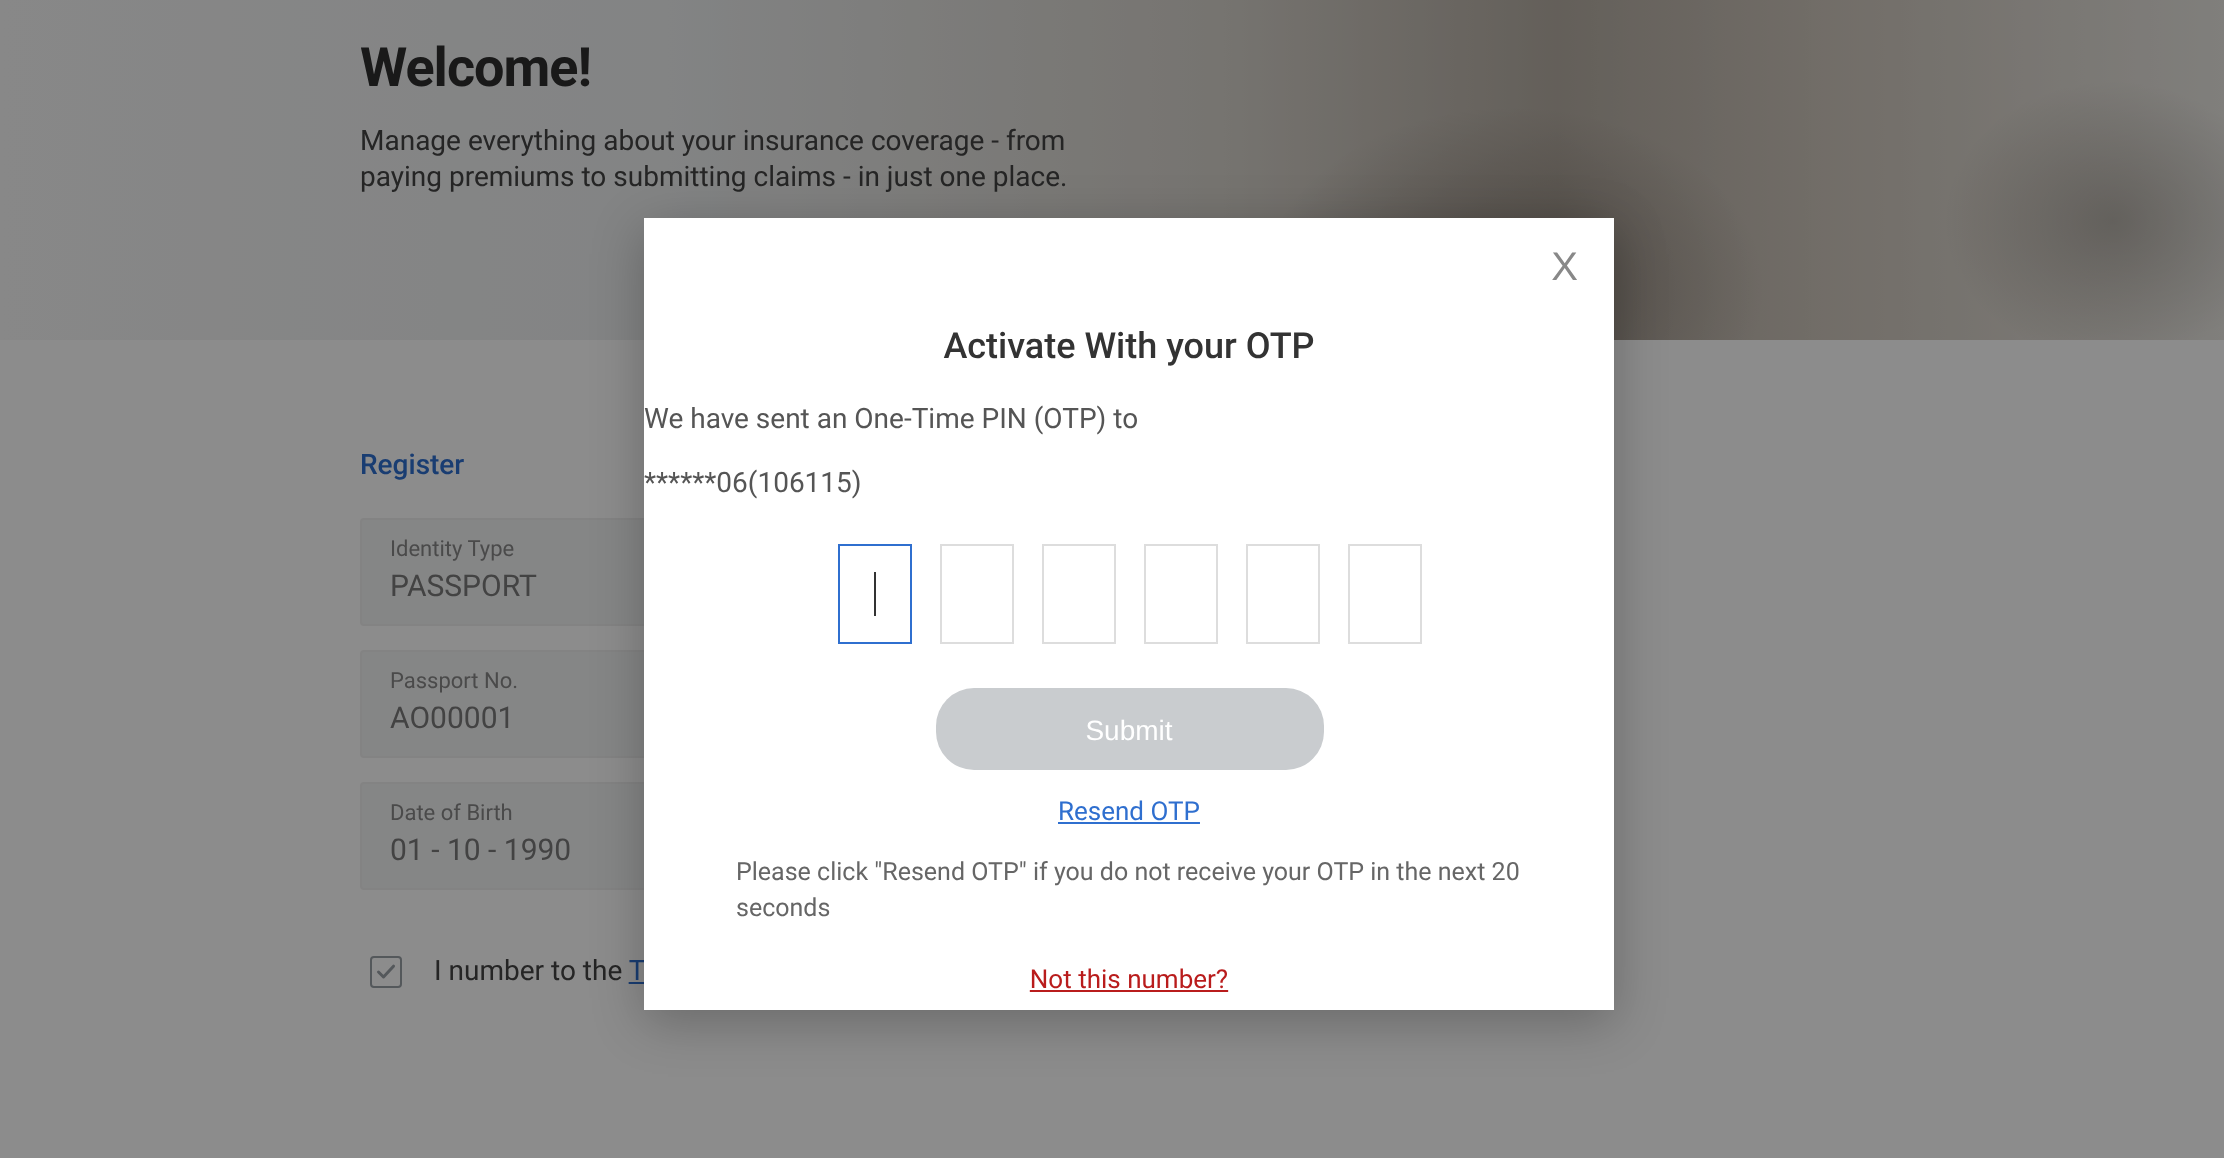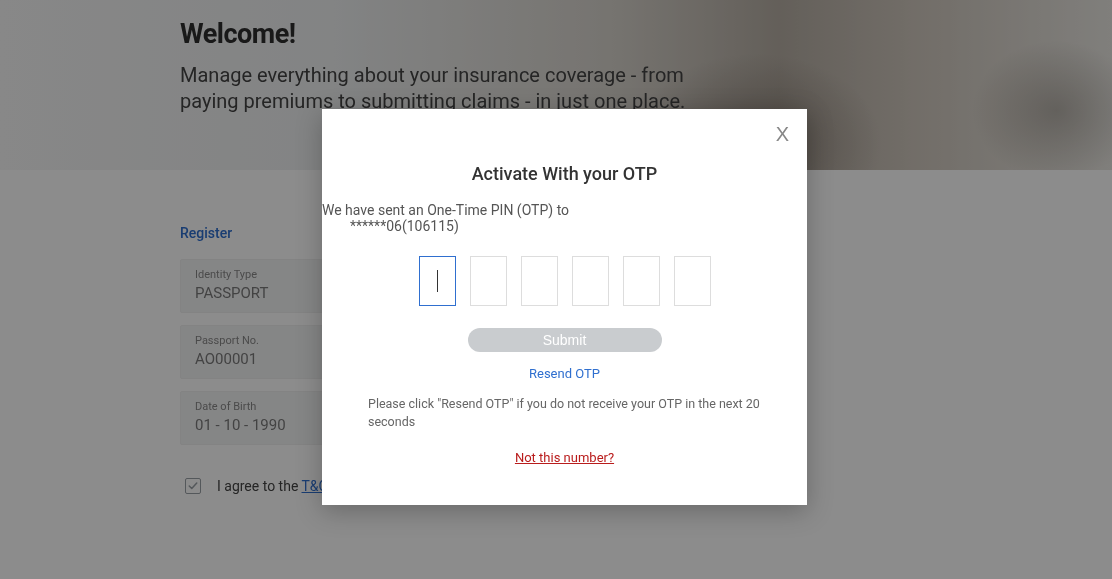--- a/index.html
+++ b/index.html
@@ -41,21 +41,21 @@
       top: 18px;
     }
     .welcome h1 {
       font-size: 27px;
       font-weight: 700;
       color: #2e2e2e;
       letter-spacing: -0.5px;
       margin-bottom: 12px;
     }
     .welcome p {
-      font-size: 20px;
+      font-size: 14px;
       color: #444;
       line-height: 1.3;
     }
     .register-block {
       position: absolute;
       left: 180px;
       top: 225px;
       width: 330px;
     }
     .register-title {
@@ -138,22 +138,21 @@
       font-weight: 500;
       color: #333;
       margin-top: 54px;
     }
     .modal-sub {
       font-size: 14px;
       color: #555;
       margin-top: 18px;
     }
     .modal-sub .line2 {
-      margin-top: 0;
-      padding-left: 28px;
+      margin-top: 16px;
     }
     .otp-row {
       display: flex;
       gap: 14px;
       justify-content: center;
       margin-top: 22px;
     }
     .otp-box {
       width: 37px;
       height: 50px;
@@ -170,34 +169,35 @@
       width: 1px;
       height: 22px;
       background: #333;
       animation: blink 1s step-start infinite;
     }
     @keyframes blink { 50% { opacity: 0; } }
     .submit-btn {
       display: block;
       margin: 22px auto 0;
       width: 194px;
-      height: 24px;
+      height: 41px;
       border-radius: 19px;
       border: none;
       background: #c9cccf;
       color: #fff;
       font-size: 14px;
       cursor: not-allowed;
     }
     .resend-link {
       display: block;
       text-align: center;
       margin-top: 14px;
       font-size: 13px;
       color: #2f6fcf;
+      text-decoration: underline;
       cursor: pointer;
     }
     .help-text {
       font-size: 12.5px;
       color: #666;
       margin: 14px 46px 0;
       line-height: 1.4;
     }
     .not-number {
       display: block;
@@ -244,21 +244,21 @@
     </div>
   </div>
 
   <div class="agree-row">
     <div class="checkbox">
       <svg viewBox="0 0 12 12">
           <path d="M1.5 6 L4.5 9 L10.5 2.5" stroke="#9aa0a6" stroke-width="1.8" fill="none" stroke-linecap="round" stroke-linejoin="round"></path>
         </svg>
     </div>
     <span class="agree-text">
-      <span>I agree to the </span><a class="tc-link">T&amp;C</a>
+      <span>I number to the </span><a class="tc-link">T&amp;C</a>
     </span>
   </div>
 </div>
 
 <div class="dim-overlay"></div>
 
 <div class="modal">
   <div class="modal-close">X</div>
   <div class="modal-title">Activate With your OTP</div>
   <div class="modal-sub">

